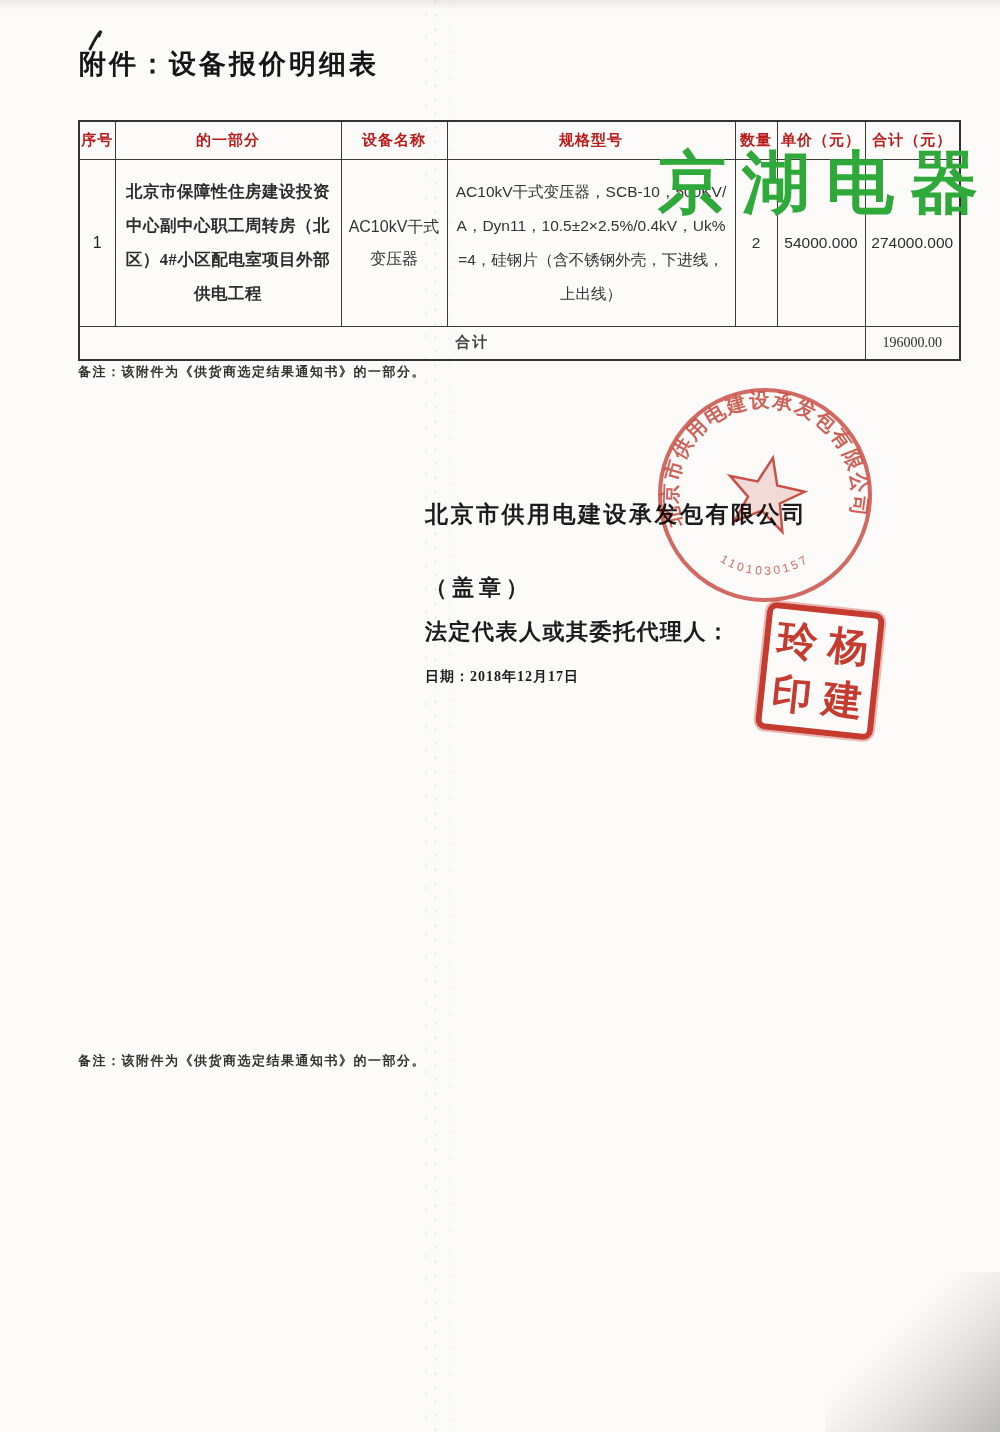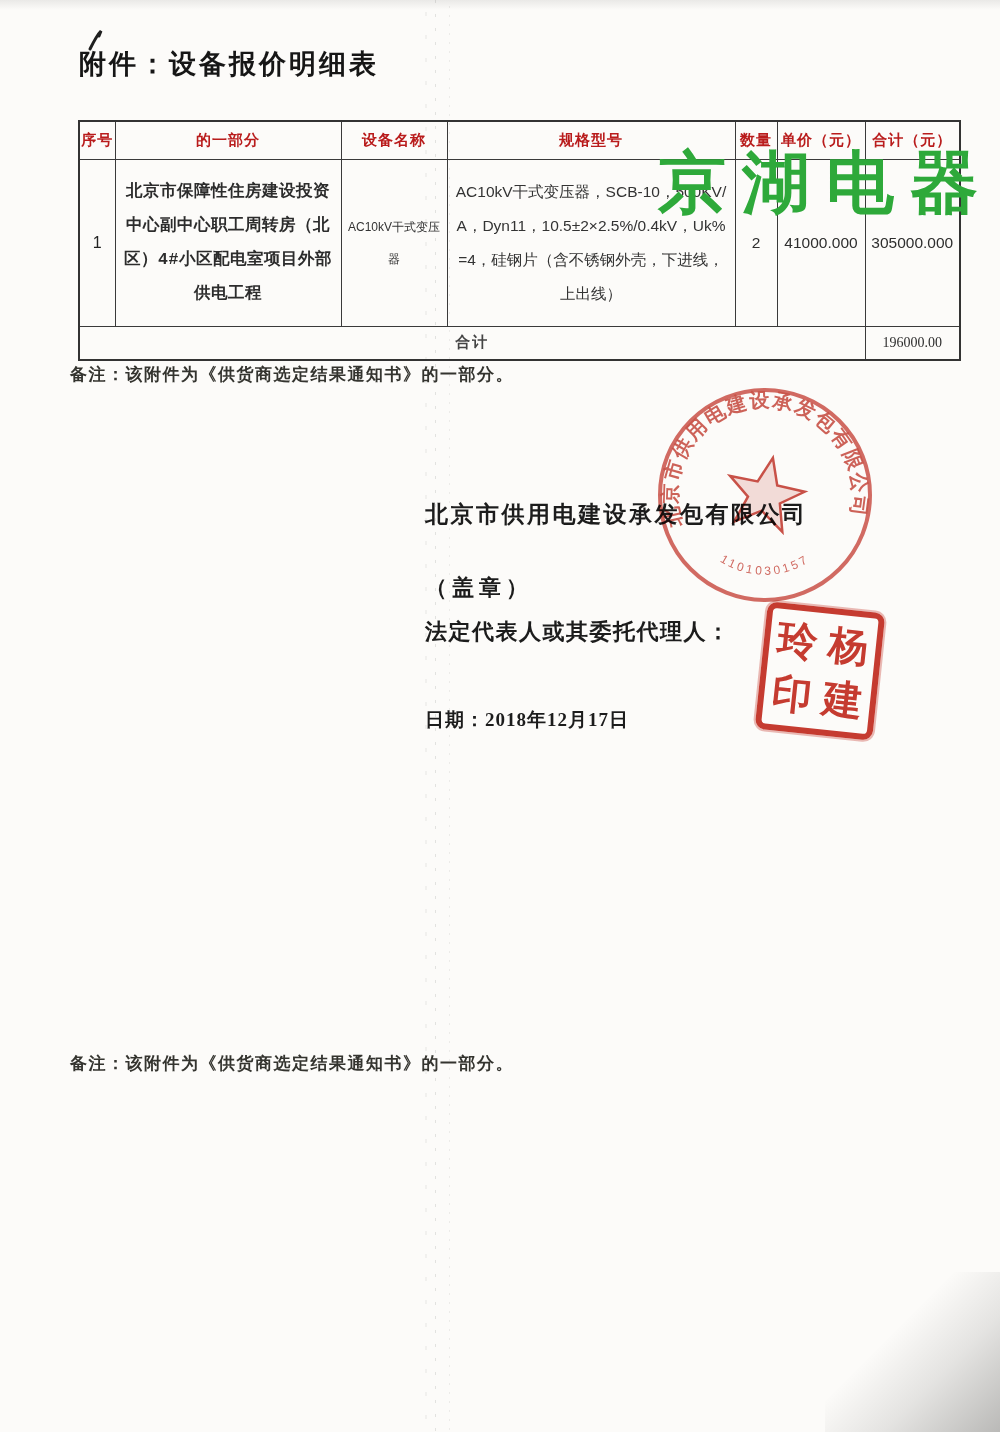--- a/index.html
+++ b/index.html
@@ -31,45 +31,45 @@
   
   .quote-table{position:absolute;left:78px;top:120px;border-collapse:collapse;
     table-layout:fixed;width:881px;}
   .quote-table td,.quote-table th{border:1px solid #3a3a3a;overflow:hidden;}
   .quote-table{border:2px solid #333;}
   .quote-table tr.hdr th{height:38px;font-size:15px;font-weight:700;color:#b91c1c;
     letter-spacing:1px;}
   .quote-table tr.body-row td{height:139px;vertical-align:middle;text-align:center;}
   .td-no{font-family:"Liberation Sans",sans-serif;font-size:16px;}
   .td-project{font-weight:700;font-size:16.5px;line-height:34px;padding:0 8px;
-    color:#2c2c2c;letter-spacing:.5px;font-family:Liberation Mono, monospace;}
-  .td-equip{font-family:"Liberation Sans",sans-serif;font-size:12px;line-height:32px;
+    color:#2c2c2c;letter-spacing:.5px;}
+  .td-equip{font-family:"Liberation Sans",sans-serif;font-size:16px;line-height:32px;
     padding:0 6px;color:#333;}
   .td-spec{font-family:"Liberation Sans",sans-serif;font-size:15.5px;line-height:34px;
     padding:15px 8px;color:#333;word-break:break-all;}
   .td-qty,.td-price,.td-total{font-family:"Liberation Sans",sans-serif;font-size:15.5px;
     color:#2e2e2e;}
   .quote-table tr.sum-row td{height:34px;text-align:center;}
   .sum-label{font-size:15px;font-weight:700;color:#444;letter-spacing:2px;}
   .sum-value{font-family:Liberation Serif, serif;font-size:14px;color:#2e2e2e;}
   
   .watermark{position:absolute;left:646px;top:138px;z-index:40;
     font-family:"Liberation Sans","DejaVu Sans",sans-serif;font-weight:900;
     font-size:68px;letter-spacing:16px;color:#2ea93a;white-space:nowrap;margin-left:12px;}
   
-  .note{position:absolute;left:70px;font-size:17px;font-weight:600;color:#34342f;
+  .note{position:absolute;left:78px;font-size:13px;font-weight:600;color:#34342f;
     letter-spacing:1.5px;}
   .note-1{top:363px;}
   .note-2{top:1052px;}
   
   .sig{position:absolute;left:425px;font-weight:600;color:#1c1c1c;}
   .sig-company{top:499px;font-size:23px;letter-spacing:2.5px;}
   .sig-sealhint{top:557px;font-size:22px;letter-spacing:5px;margin-top:16px;}
   .sig-rep{top:617px;font-size:22px;letter-spacing:1.5px;}
-  .sig-date{top:707px;font-size:19px;letter-spacing:1px;}
+  .sig-date{top:668px;font-size:14px;letter-spacing:1px;}
   
   .round-stamp{position:absolute;left:644px;top:374px;width:242px;height:242px;
     z-index:30;mix-blend-mode:multiply;opacity:.88;}
   
   .square-seal{position:absolute;left:761px;top:607px;width:118px;height:128px;
     z-index:30;transform:rotate(6deg);mix-blend-mode:multiply;opacity:.92;
     border:6px solid #c32b1f;border-radius:10px;
     box-shadow:0 0 0 2px rgba(195,43,31,.35);
     display:grid;grid-template-columns:1fr 1fr;grid-template-rows:1fr 1fr;
     padding:4px 2px;}
@@ -112,22 +112,22 @@
       <th>数量</th>
       <th>单价（元）</th>
       <th>合计（元）</th>
     </tr>
     <tr class="body-row">
       <td class="td-no">1</td>
       <td class="td-project">北京市保障性住房建设投资中心副中心职工周转房（北区）4#小区配电室项目外部供电工程</td>
       <td class="td-equip">AC10kV干式变压器</td>
       <td class="td-spec">AC10kV干式变压器，SCB-10，500KV/A，Dyn11，10.5±2×2.5%/0.4kV，Uk%=4，硅钢片（含不锈钢外壳，下进线，上出线）</td>
       <td class="td-qty">2</td>
-      <td class="td-price">41000.000</td>
-      <td class="td-total">305000.000</td>
+      <td class="td-price">54000.000</td>
+      <td class="td-total">274000.000</td>
     </tr>
     <tr class="sum-row">
       <td colspan="6" class="sum-label">合计</td>
       <td class="sum-value">196000.00</td>
     </tr>
   </tbody>
     </table>
 
   <div class="watermark">京湖电器</div>
 

